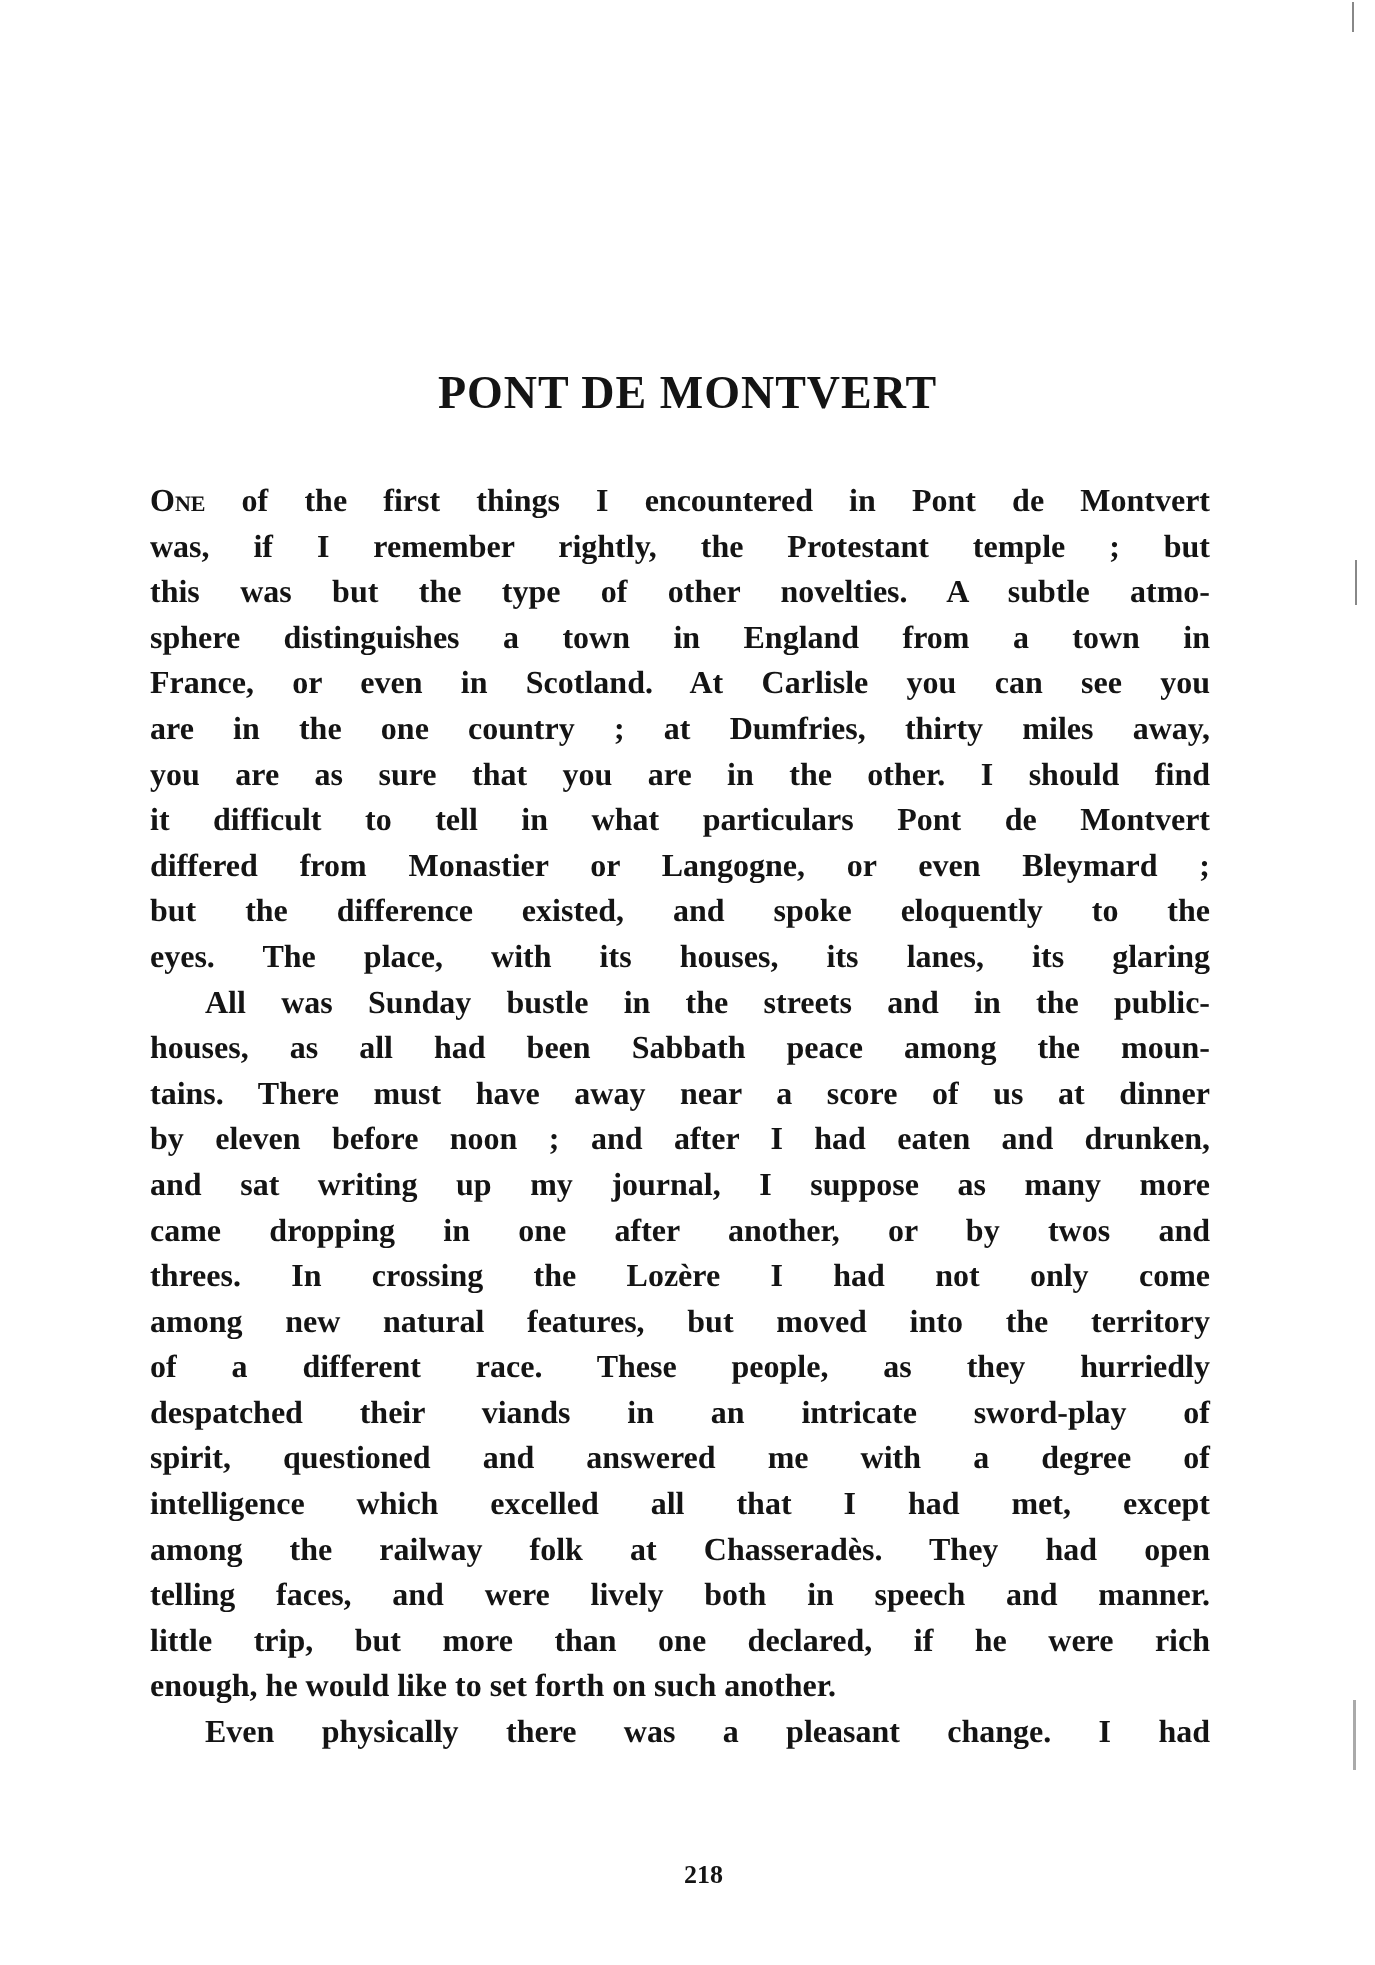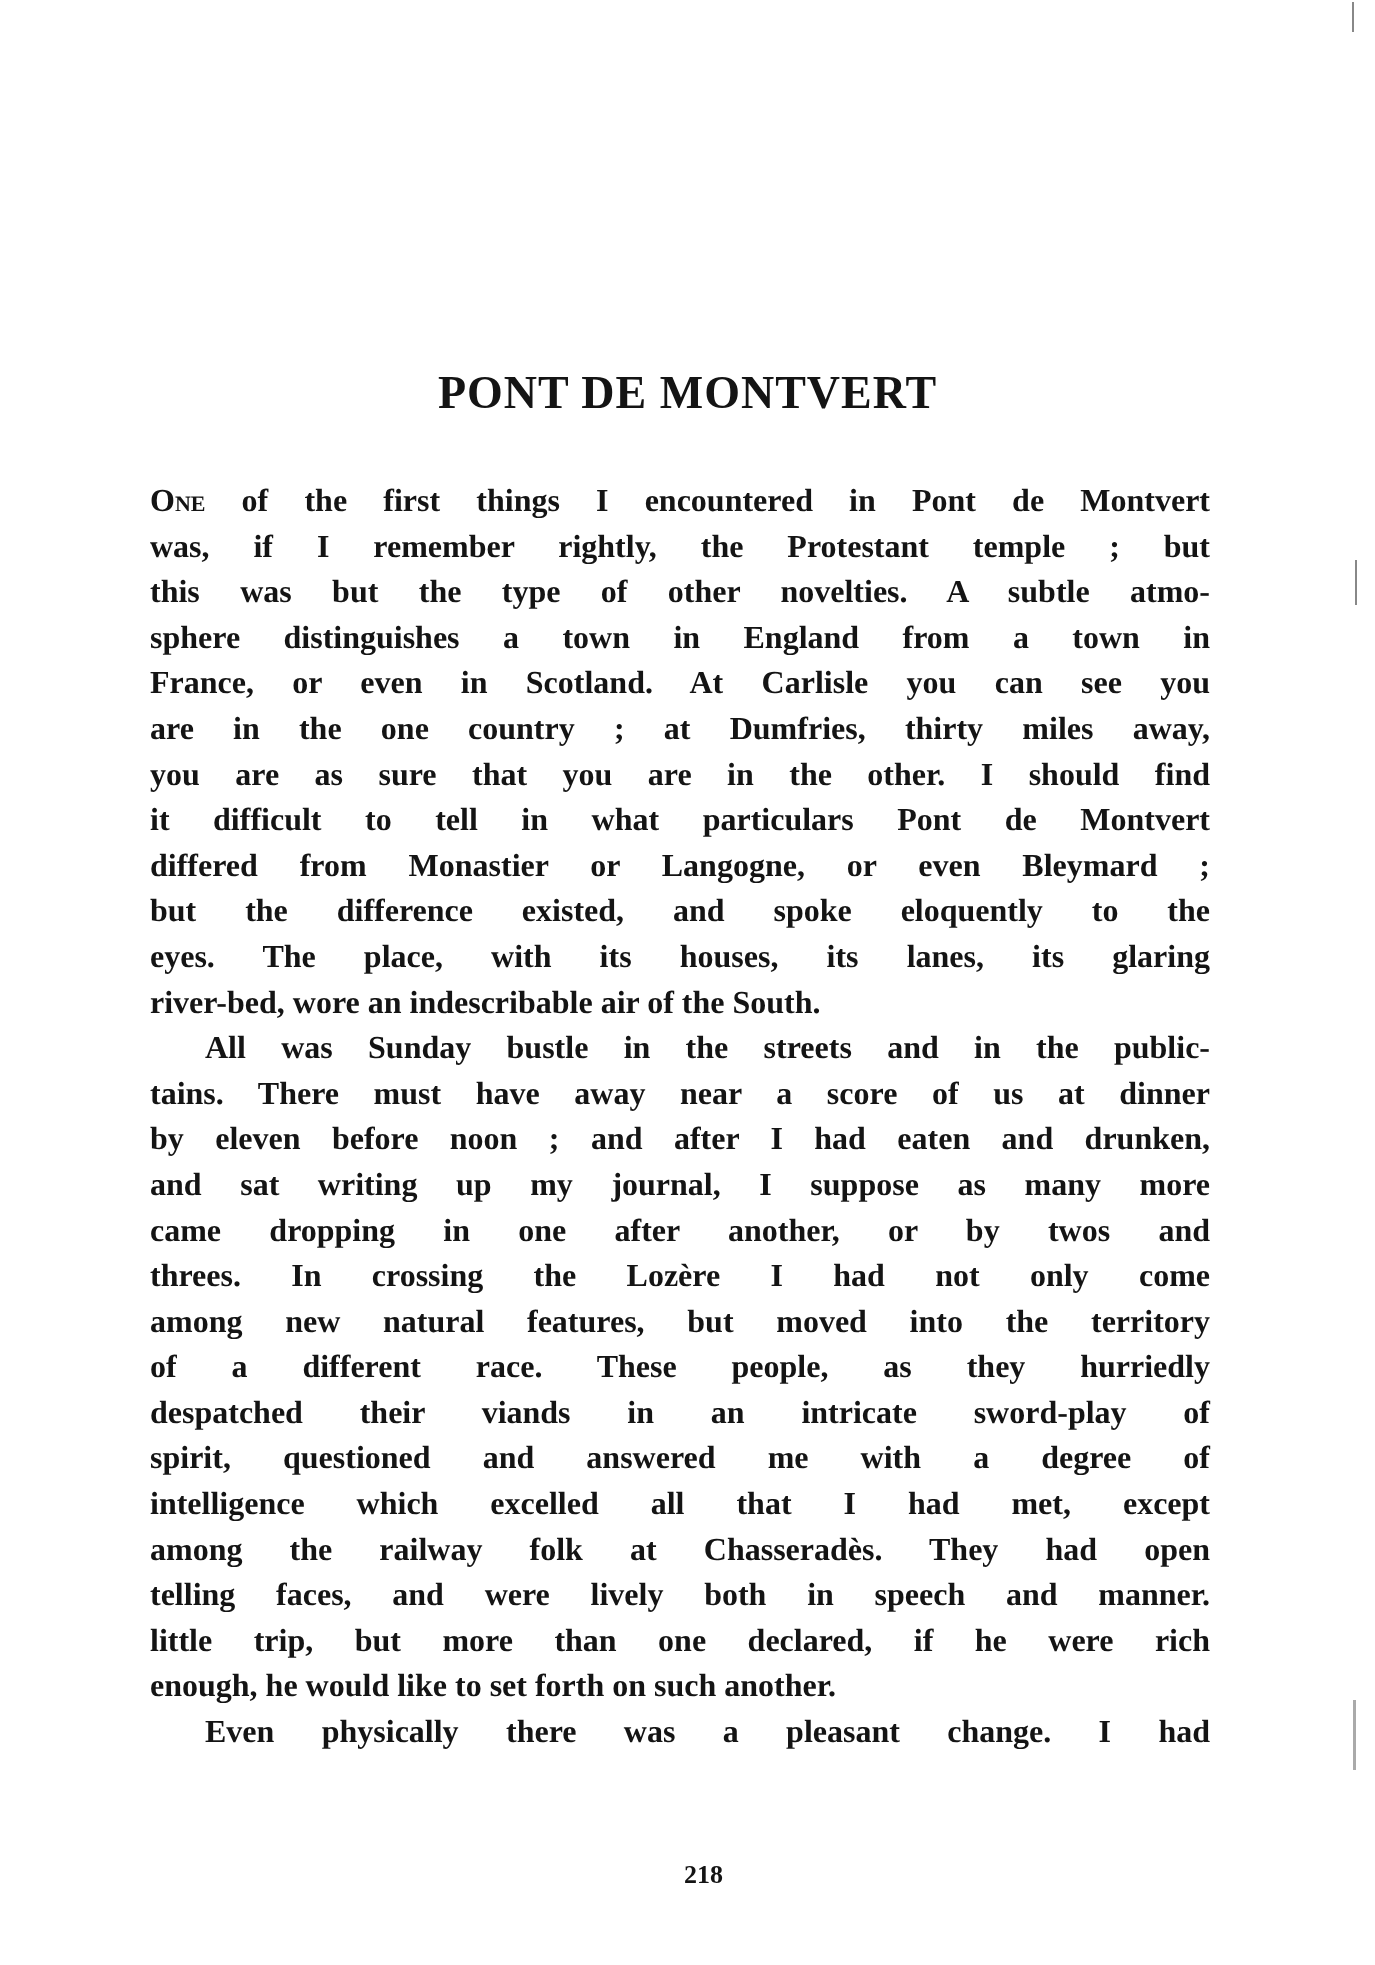--- a/index.html
+++ b/index.html
@@ -28,22 +28,22 @@
   <span class="line">was, if I remember rightly, the Protestant temple ;  but</span>
   <span class="line">this was but the type of other novelties.  A subtle atmo-</span>
   <span class="line">sphere distinguishes a town in England from a town in</span>
   <span class="line">France, or even in Scotland.  At Carlisle you can see you</span>
   <span class="line">are in the one country ;  at Dumfries, thirty miles away,</span>
   <span class="line">you are as sure that you are in the other.  I should find</span>
   <span class="line">it difficult to tell in what particulars Pont de Montvert</span>
   <span class="line">differed from Monastier or Langogne, or even Bleymard ;</span>
   <span class="line">but the difference existed, and spoke eloquently to the</span>
   <span class="line">eyes.  The place, with its houses, its lanes, its glaring</span>
-  <span class="line last">river-bed, wore an indescribable air of the South.</span>
   <span class="line indent">All was Sunday bustle in the streets and in the public-</span>
+  <span class="line">houses, as all had been Sabbath peace among the moun-</span>
   <span class="line">tains.  There must have away near a score of us at dinner</span>
   <span class="line">by eleven before noon ;  and after I had eaten and drunken,</span>
   <span class="line">and sat writing up my journal, I suppose as many more</span>
   <span class="line">came dropping in one after another, or by twos and</span>
   <span class="line">threes.  In crossing the Lozère I had not only come</span>
   <span class="line">among new natural features, but moved into the territory</span>
   <span class="line">of a different race.  These people, as they hurriedly</span>
   <span class="line">despatched their viands in an intricate sword-play of</span>
   <span class="line">spirit, questioned and answered me with a degree of</span>
   <span class="line">intelligence which excelled all that I had met, except</span>

